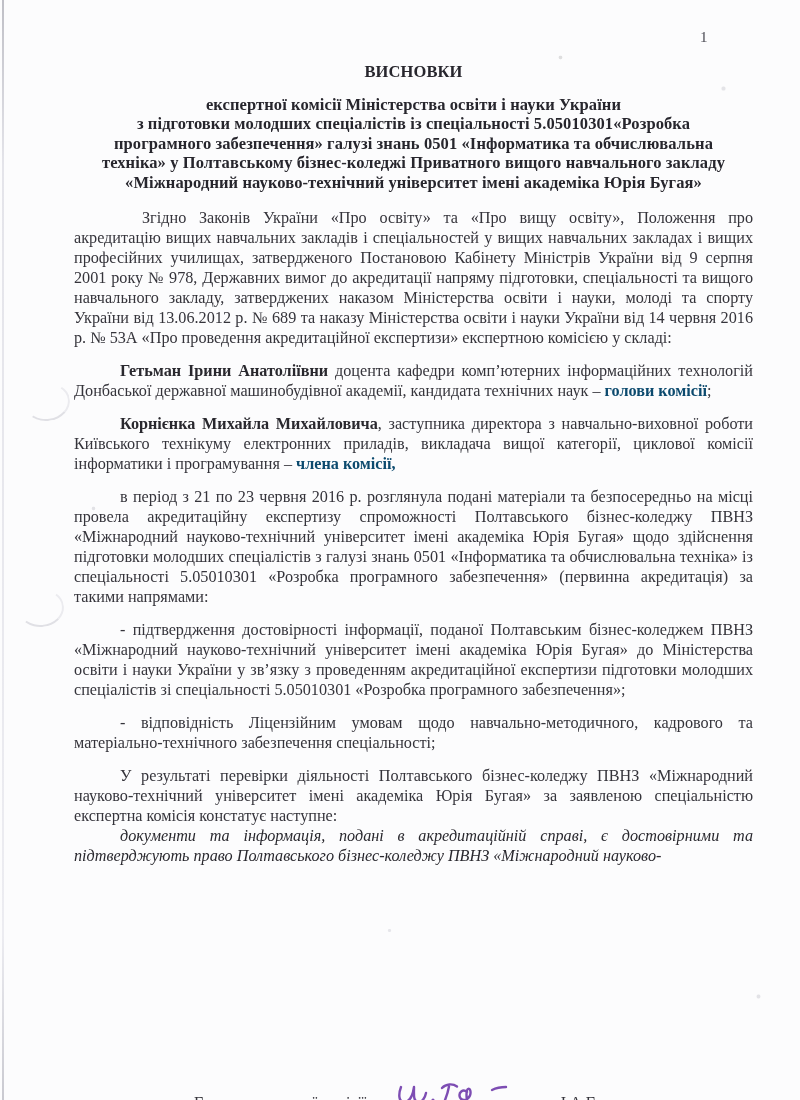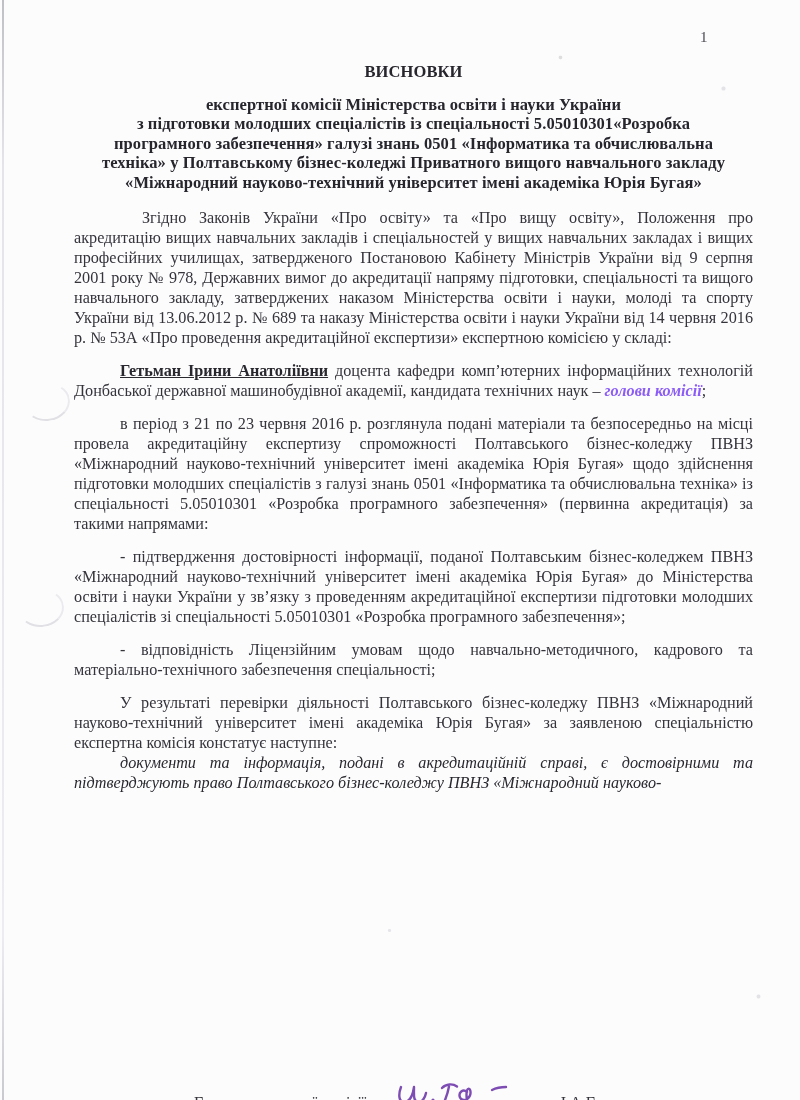--- a/index.html
+++ b/index.html
@@ -36,22 +36,22 @@
   }
   .title-line-main { margin-bottom:13px; }
   
   .doc-body {
     position:absolute; left:74px; top:208px; width:679px;
     font-size:16.2px; line-height:20px; text-align:justify;
   }
   .para { margin:0 0 13px 0; text-indent:46px; }
   .para-deep { text-indent:68px; }
   .para-tight { margin-bottom:0; }
-  .b  { font-weight:bold; color:#29282e;text-decoration:underline; }
-  .bi { font-weight:bold; font-style:italic; color:#8b5cf6; }
+  .b  { font-weight:bold; color:#29282e; }
+  .bi { font-weight:bold; color:#0c4a6e; }
   .para-bi { font-weight:normal; font-style:italic; color:#29282e; margin-bottom:0; }
   
   .footer {
     position:absolute; left:194px; top:1090px; width:560px;
     font-size:16px; display:flex; align-items:flex-end; color:#35343b;
   }
   .sig-line {
     position:relative; display:inline-block; width:166px; height:19px;
     border-bottom:1.4px solid #96959b; margin:0 10px 2px 10px;
   }
@@ -77,20 +77,21 @@
     <div class="title-line">програмного забезпечення» галузі знань 0501 «Інформатика та обчислювальна</div>
     <div class="title-line">техніка» у Полтавському бізнес-коледжі Приватного вищого навчального закладу</div>
     <div class="title-line">«Міжнародний науково-технічний університет імені академіка Юрія Бугая»</div>
   </div>
 
   <div class="doc-body">
     <p class="para para-deep"><span>Згідно Законів України «Про освіту» та «Про вищу освіту», Положення про акредитацію вищих навчальних закладів і спеціальностей у вищих навчальних закладах і вищих професійних училищах, затвердженого Постановою Кабінету Міністрів України від 9 серпня 2001 року № 978, Державних вимог до акредитації напряму підготовки, спеціальності та вищого навчального закладу, затверджених наказом Міністерства освіти і науки, молоді та спорту України від 13.06.2012 р. № 689 та наказу Міністерства освіти і науки України від 14 червня 2016 р. № 53А «Про проведення акредитаційної експертизи» експертною комісією у складі:</span></p>
 
     <p class="para"><span class="b">Гетьман Ірини Анатоліївни</span><span> доцента кафедри комп’ютерних інформаційних технологій Донбаської державної машинобудівної академії, кандидата технічних наук – </span><span class="bi">голови комісії</span><span>;</span></p>
 
+    <p class="para"><span class="b">Корнієнка Михайла Михайловича</span><span>, заступника директора з навчально-виховної роботи Київського технікуму електронних приладів, викладача вищої категорії, циклової комісії інформатики і програмування – </span><span class="bi">члена комісії,</span></p>
 
     <p class="para"><span>в період з 21 по 23 червня 2016 р. розглянула подані матеріали та безпосередньо на місці провела акредитаційну експертизу спроможності Полтавського бізнес-коледжу ПВНЗ «Міжнародний науково-технічний університет імені академіка Юрія Бугая» щодо здійснення підготовки молодших спеціалістів з галузі знань 0501 «Інформатика та обчислювальна техніка» із спеціальності 5.05010301 «Розробка програмного забезпечення» (первинна акредитація) за такими напрямами:</span></p>
 
     <p class="para"><span>- підтвердження достовірності інформації, поданої Полтавським бізнес-коледжем ПВНЗ «Міжнародний науково-технічний університет імені академіка Юрія Бугая» до Міністерства освіти і науки України у зв’язку з проведенням акредитаційної експертизи підготовки молодших спеціалістів зі спеціальності 5.05010301 «Розробка програмного забезпечення»;</span></p>
 
     <p class="para"><span>- відповідність Ліцензійним умовам щодо навчально-методичного, кадрового та матеріально-технічного забезпечення спеціальності;</span></p>
 
 
     <p class="para para-tight"><span>У результаті перевірки діяльності Полтавського бізнес-коледжу ПВНЗ «Міжнародний науково-технічний університет імені академіка Юрія Бугая» за заявленою спеціальністю експертна комісія констатує наступне:</span></p>
 

